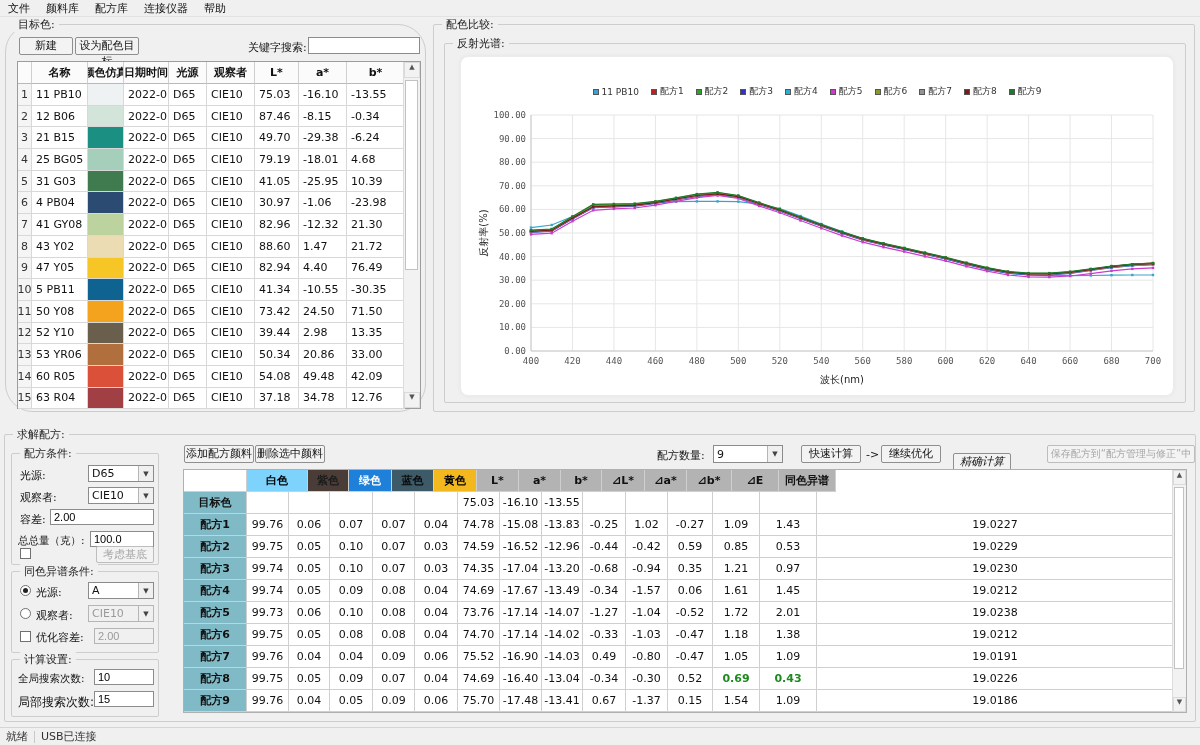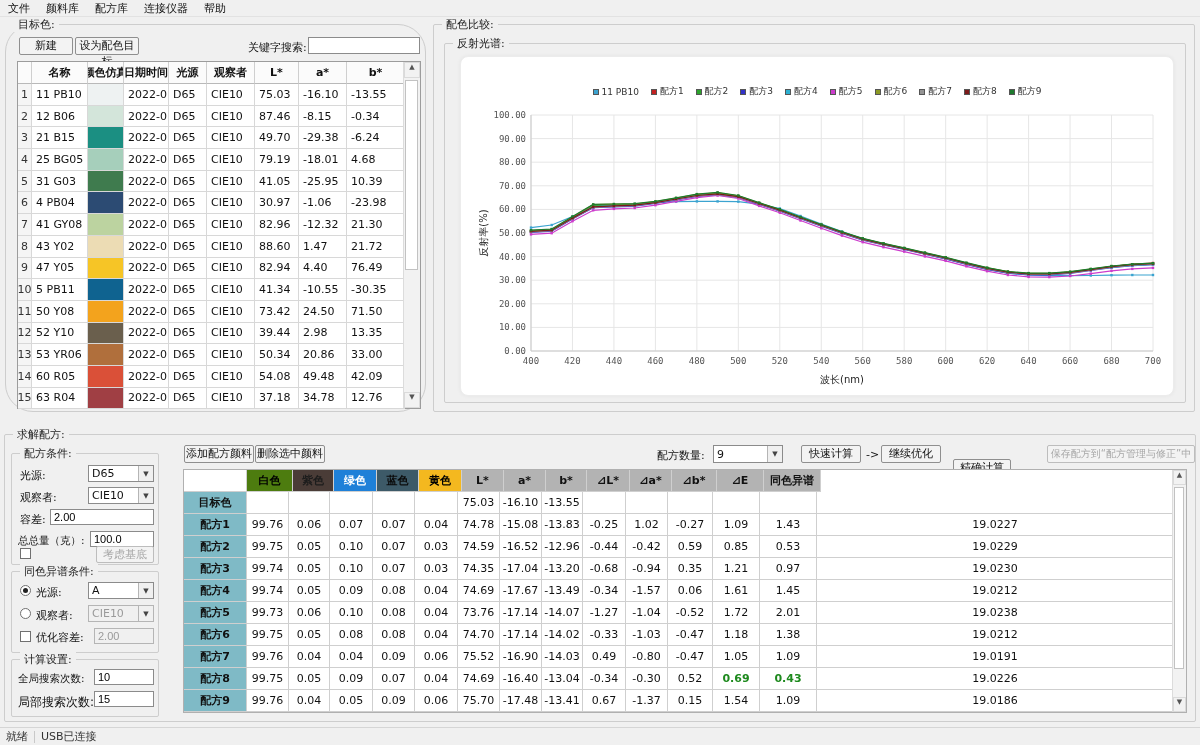--- a/index.html
+++ b/index.html
@@ -753,28 +753,28 @@
   <div class="btn" style="left:179px;top:10px;width:70px;height:18px;">添加配方颜料</div>
   <div class="btn" style="left:250px;top:10px;width:70px;height:18px;">删除选中颜料</div>
   <span class="lbl" style="left:652px;top:13px;">配方数量:</span>
   <div class="sel" style="left:708px;top:10px;width:70px;height:18px;">
     <span class="sval">9</span>
       <span class="sarw">▼</span>
   </div>
   <div class="btn" style="left:796px;top:10px;width:60px;height:18px;">快速计算</div>
   <span class="lbl" style="left:861px;top:13px;">-&gt;</span>
   <div class="btn" style="left:876px;top:10px;width:60px;height:18px;">继续优化</div>
-  <div class="btn" style="left:948px;top:24px;width:58px;height:18px;">精确计算</div>
+  <div class="btn" style="left:948px;top:18px;width:58px;height:18px;font-style:italic;">精确计算</div>
   <div class="btn disabled" style="left:1042px;top:10px;width:148px;height:18px;font-size:10px;">保存配方到“配方管理与修正”中</div>
 
   <div class="tbl" style="left:178px;top:34px;width:1004px;height:244px;border-color:#b0b0b0;" id="recipe-table">
     <div id="recipe-thead">
         <div class="trow">
           <div class="rt-cell" style="width: 63px; height: 22px; background: rgb(255, 255, 255);"></div>
-          <div class="rt-cell rt-head" style="width: 46px; height: 22px; background: #4d7c0f; color: rgb(0, 0, 0);">白色</div>
+          <div class="rt-cell rt-head" style="width: 61px; height: 22px; background: #7dd3fc; color: rgb(0, 0, 0);">白色</div>
           <div class="rt-cell rt-head" style="width: 41px; height: 22px; background: rgb(74, 60, 55); color: rgb(28, 28, 28);">紫色</div>
           <div class="rt-cell rt-head" style="width: 43px; height: 22px; background: rgb(30, 128, 216); color: rgb(255, 255, 255);">绿色</div>
           <div class="rt-cell rt-head" style="width: 42px; height: 22px; background: rgb(61, 90, 104); color: rgb(10, 10, 10);">蓝色</div>
           <div class="rt-cell rt-head" style="width: 43px; height: 22px; background: rgb(244, 184, 31); color: rgb(0, 0, 0);">黄色</div>
           <div class="rt-cell rt-head" style="width: 42px; height: 22px; background: rgb(179, 179, 179);">L*</div>
           <div class="rt-cell rt-head" style="width: 42px; height: 22px; background: rgb(179, 179, 179);">a*</div>
           <div class="rt-cell rt-head" style="width: 41px; height: 22px; background: rgb(179, 179, 179);">b*</div>
           <div class="rt-cell rt-head" style="width: 43px; height: 22px; background: rgb(179, 179, 179);">⊿L*</div>
           <div class="rt-cell rt-head" style="width: 42px; height: 22px; background: rgb(179, 179, 179);">⊿a*</div>
           <div class="rt-cell rt-head" style="width: 45px; height: 22px; background: rgb(179, 179, 179);">⊿b*</div>

